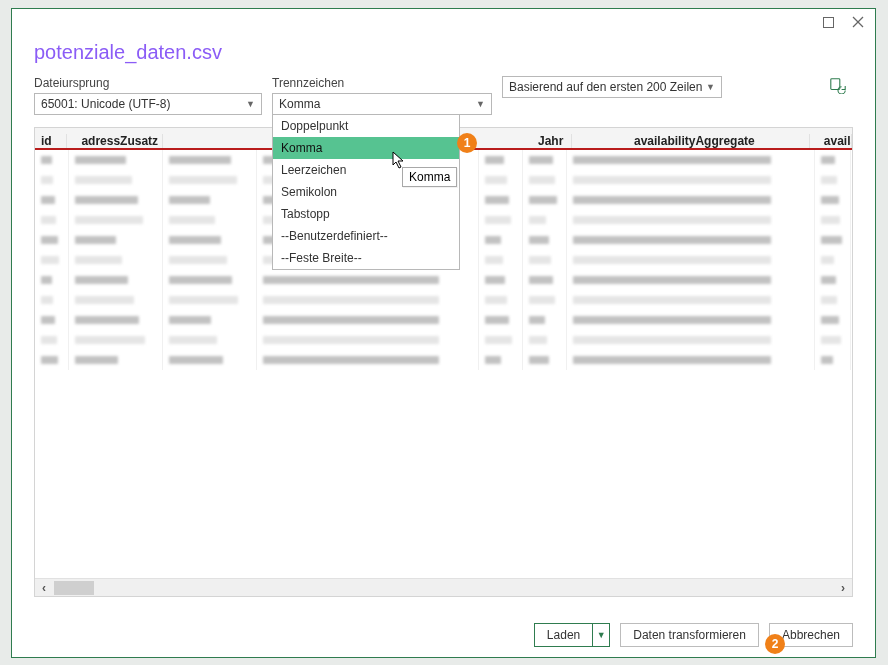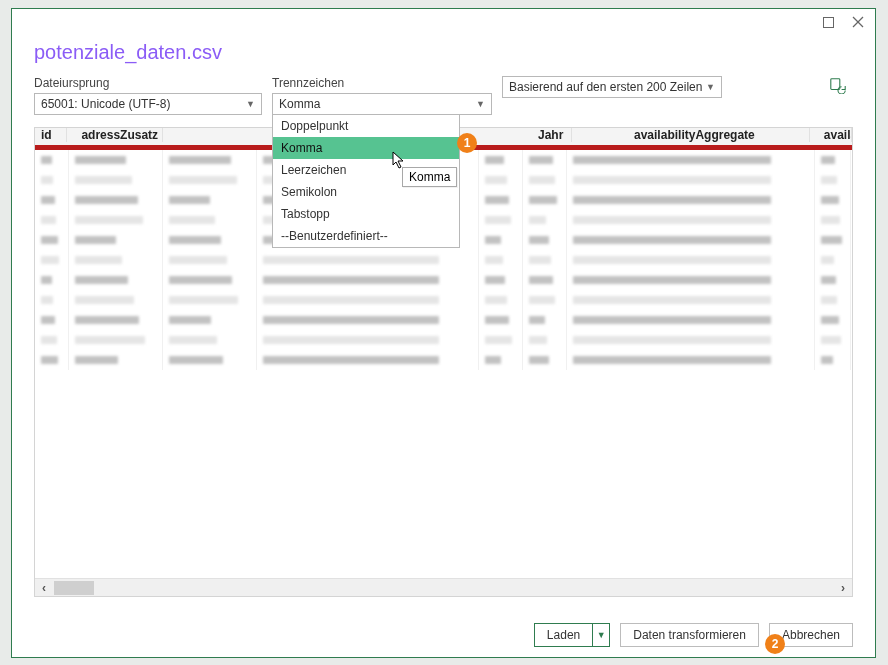--- a/index.html
+++ b/index.html
@@ -109,23 +109,23 @@
     margin: 12px 22px 0 22px;
     border: 1px solid #d4d4d4;
     height: 470px;
     position: relative;
     background: #fff;
     overflow: hidden;
   }
   .grid-header {
     display: flex;
     background: #f4f4f4;
-    border-bottom: 5px solid #b91c1c;
+    border-bottom: 2px solid #b91c1c;
     height: 22px;
-    align-items: flex-start;
+    align-items: flex-end;
     font-size: 12px;
     gap: 8px;
   }
   .gh-cell {
     border-right: 1px solid #e1e1e1;
     padding: 0 6px;
     font-weight: 600;
     color: #222;
     white-space: nowrap;
     overflow:hidden;
@@ -291,20 +291,21 @@
         <span class="arrow">▼</span>
       </div>
 
       <div class="dropdown-list" id="delim-dropdown">
           <div class="dropdown-item">Doppelpunkt</div>
           <div class="dropdown-item selected">Komma</div>
           <div class="dropdown-item">Leerzeichen</div>
           <div class="dropdown-item">Semikolon</div>
           <div class="dropdown-item">Tabstopp</div>
           <div class="dropdown-item">--Benutzerdefiniert--</div>
+          <div class="dropdown-item">--Feste Breite--</div>
         </div>
     </div>
 
     <div class="ctrl-group dtype">
       <div class="select-box">
         <span>Basierend auf den ersten 200 Zeilen</span>
         <span class="arrow">▼</span>
       </div>
     </div>
 

